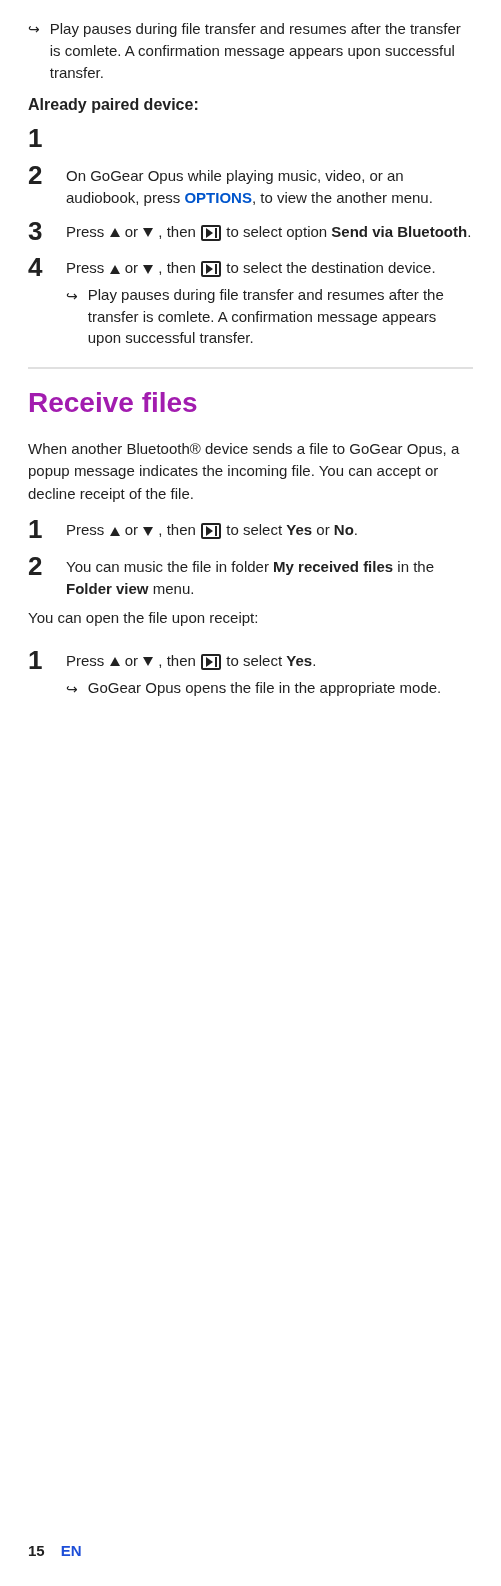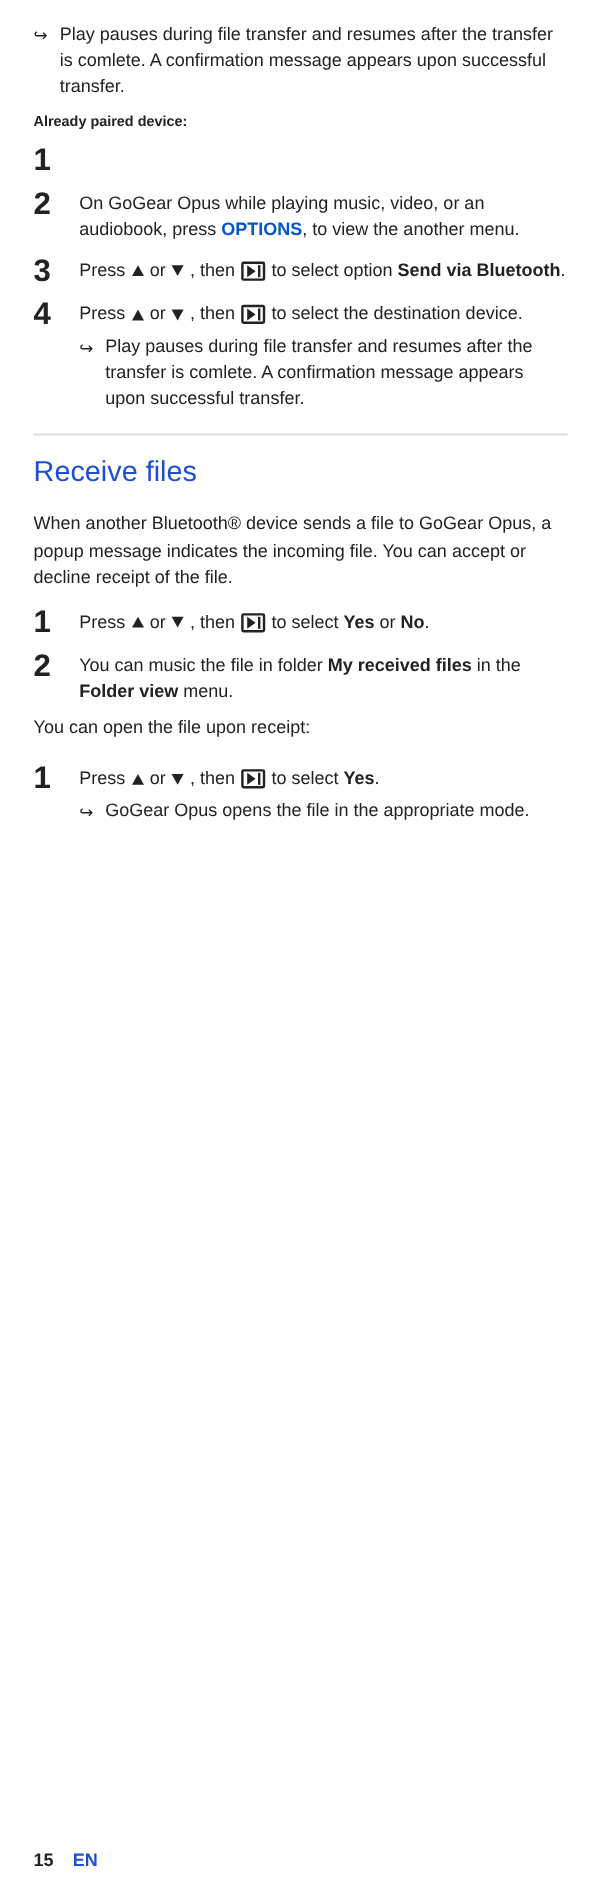--- a/index.html
+++ b/index.html
@@ -23,21 +23,21 @@
       margin-right: 10px;
       margin-top: 1px;
       flex-shrink: 0;
       color: #222;
     }
     .bullet-text {
       flex: 1;
     }
     .already-paired-title {
       font-weight: bold;
-      font-size: 12px;
+      font-size: 16px;
       margin-top: 10px;
       margin-bottom: 8px;
     }
     .numbered-section {
       display: flex;
       align-items: flex-start;
       margin-bottom: 8px;
     }
     .num {
       font-size: 26px;
@@ -108,23 +108,23 @@
       height: 10px;
       background: #222;
       margin-left: 2px;
     }
     .divider {
       border: none;
       border-top: 2px solid #e0e0e0;
       margin: 18px 0 14px 0;
     }
     .section-title {
-      font-size: 24px;
-      font-weight: normal;
-      color: #1d4ed8;
+      font-size: 28px;
+      font-weight: bold;
+      color: #a21caf;
       margin-bottom: 14px;
       margin-top: 4px;
     }
     .intro-text {
       font-size: 15px;
       margin-bottom: 10px;
       line-height: 1.5;
     }
     .footer {
       display: flex;

